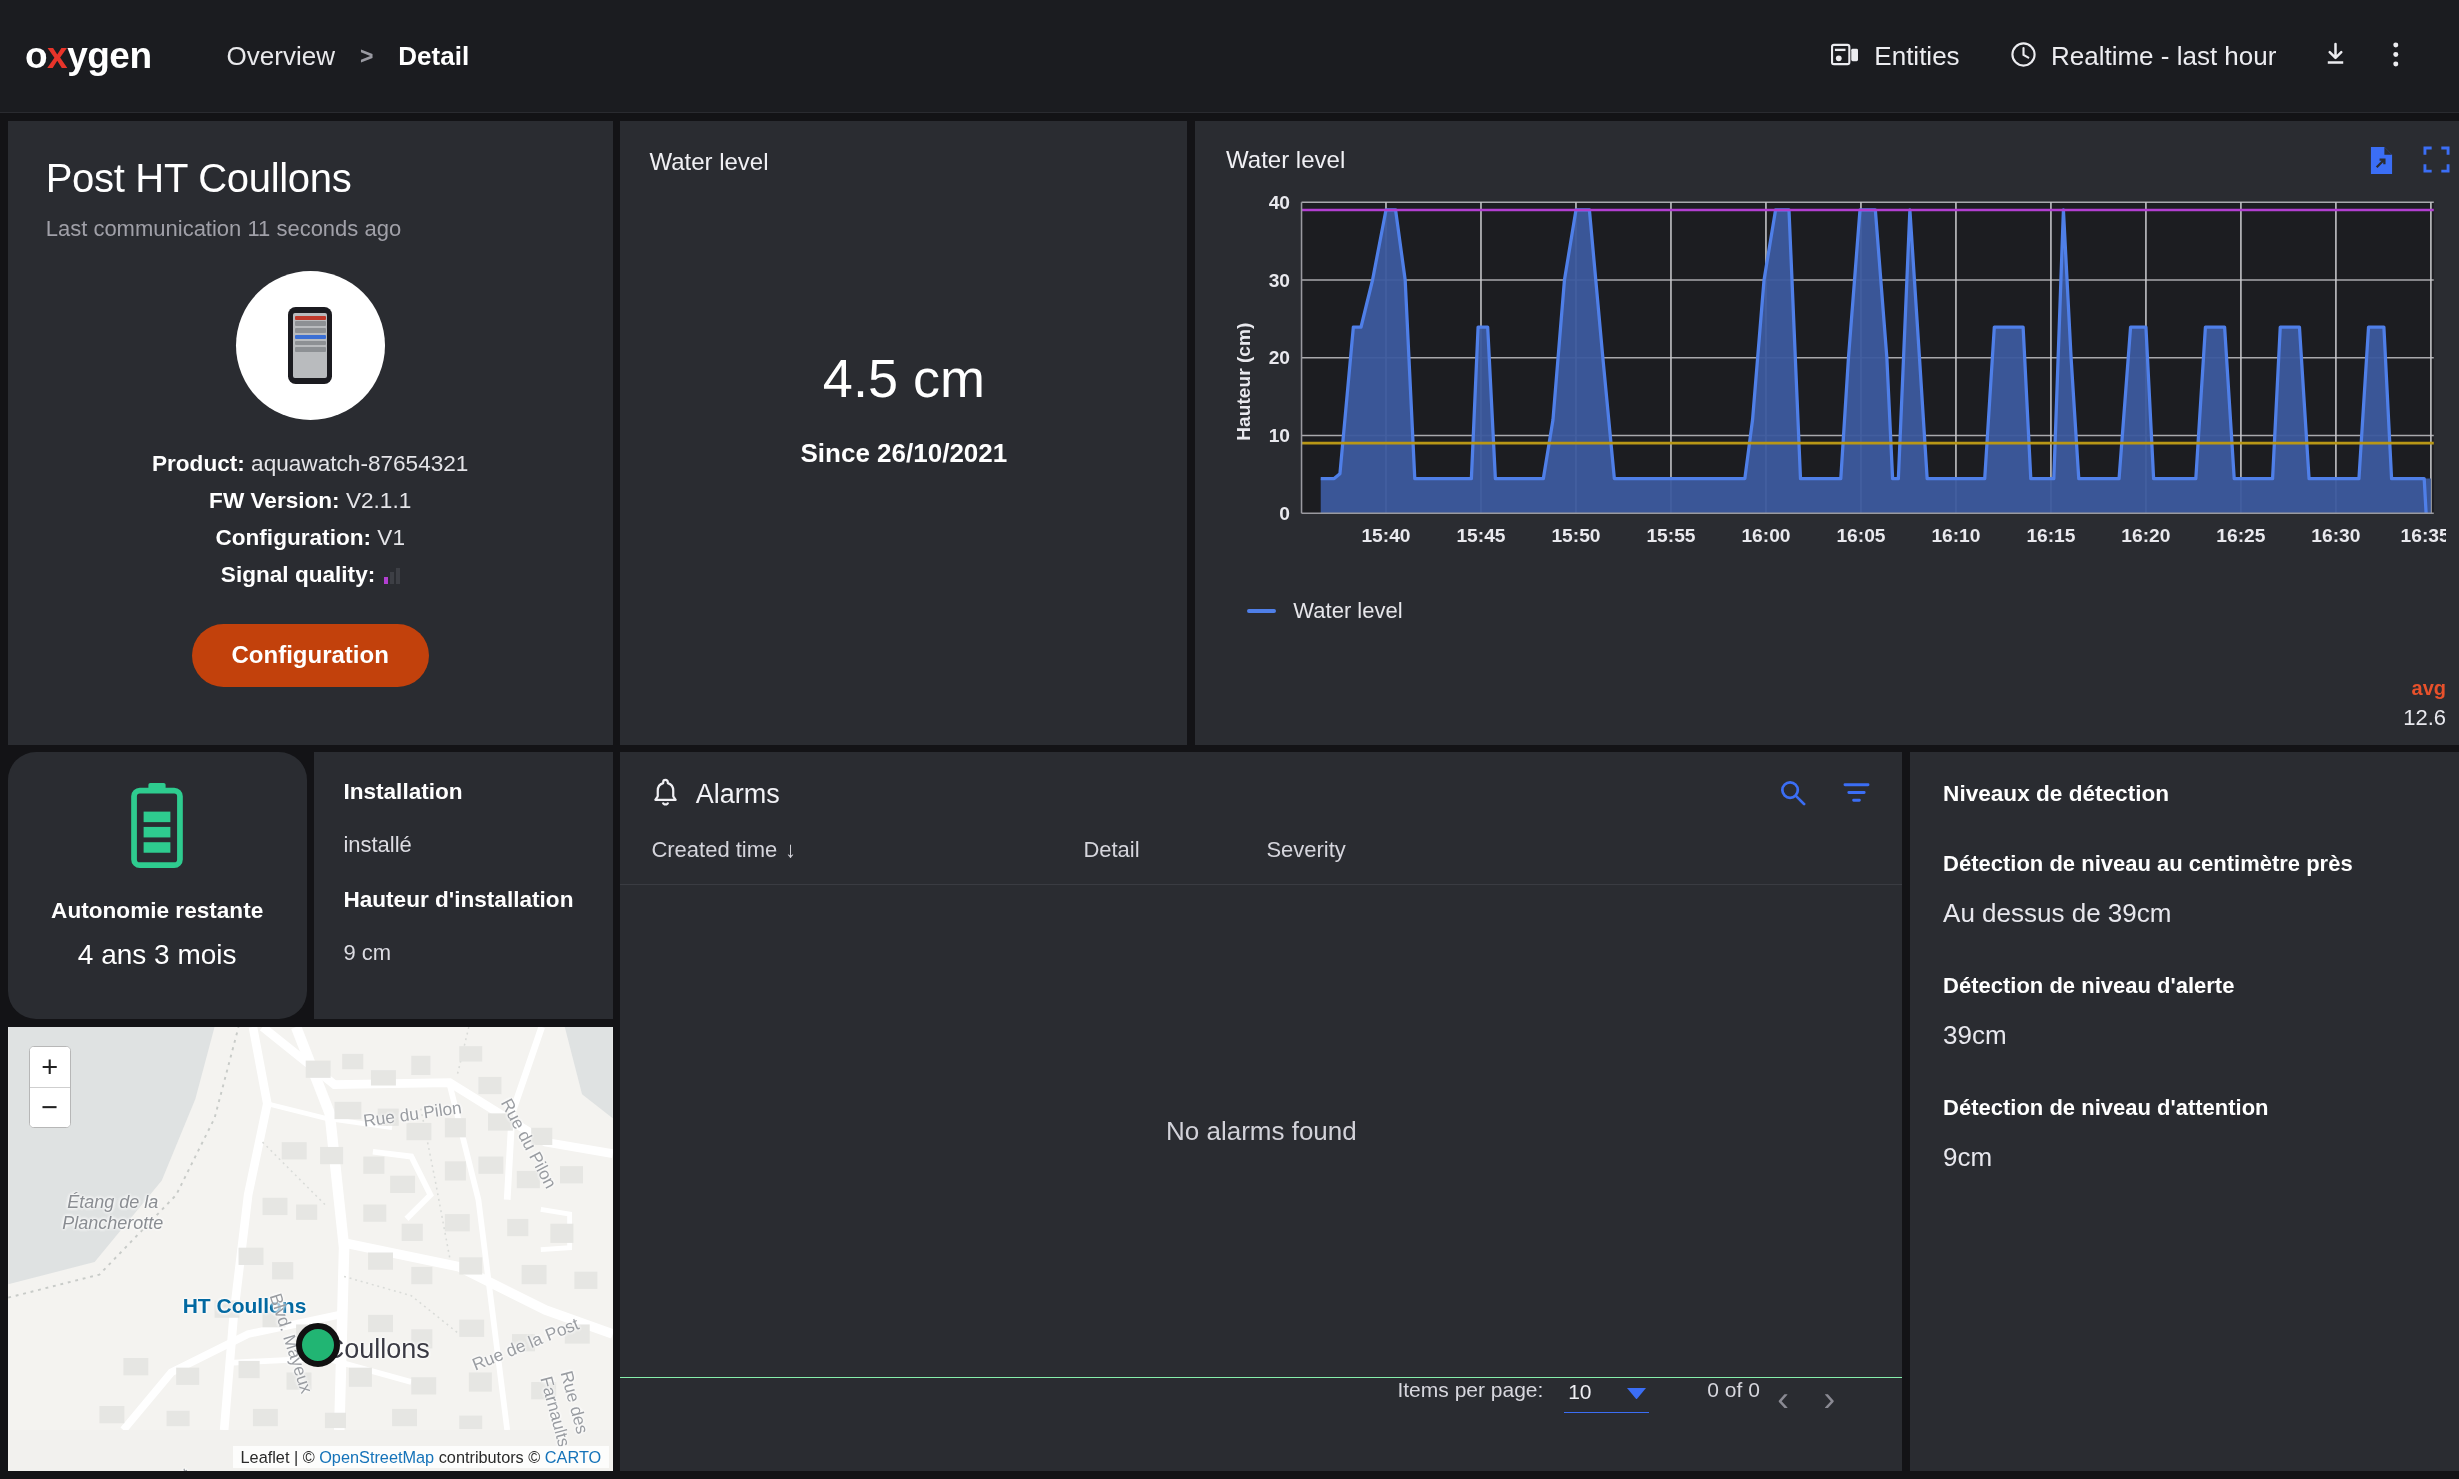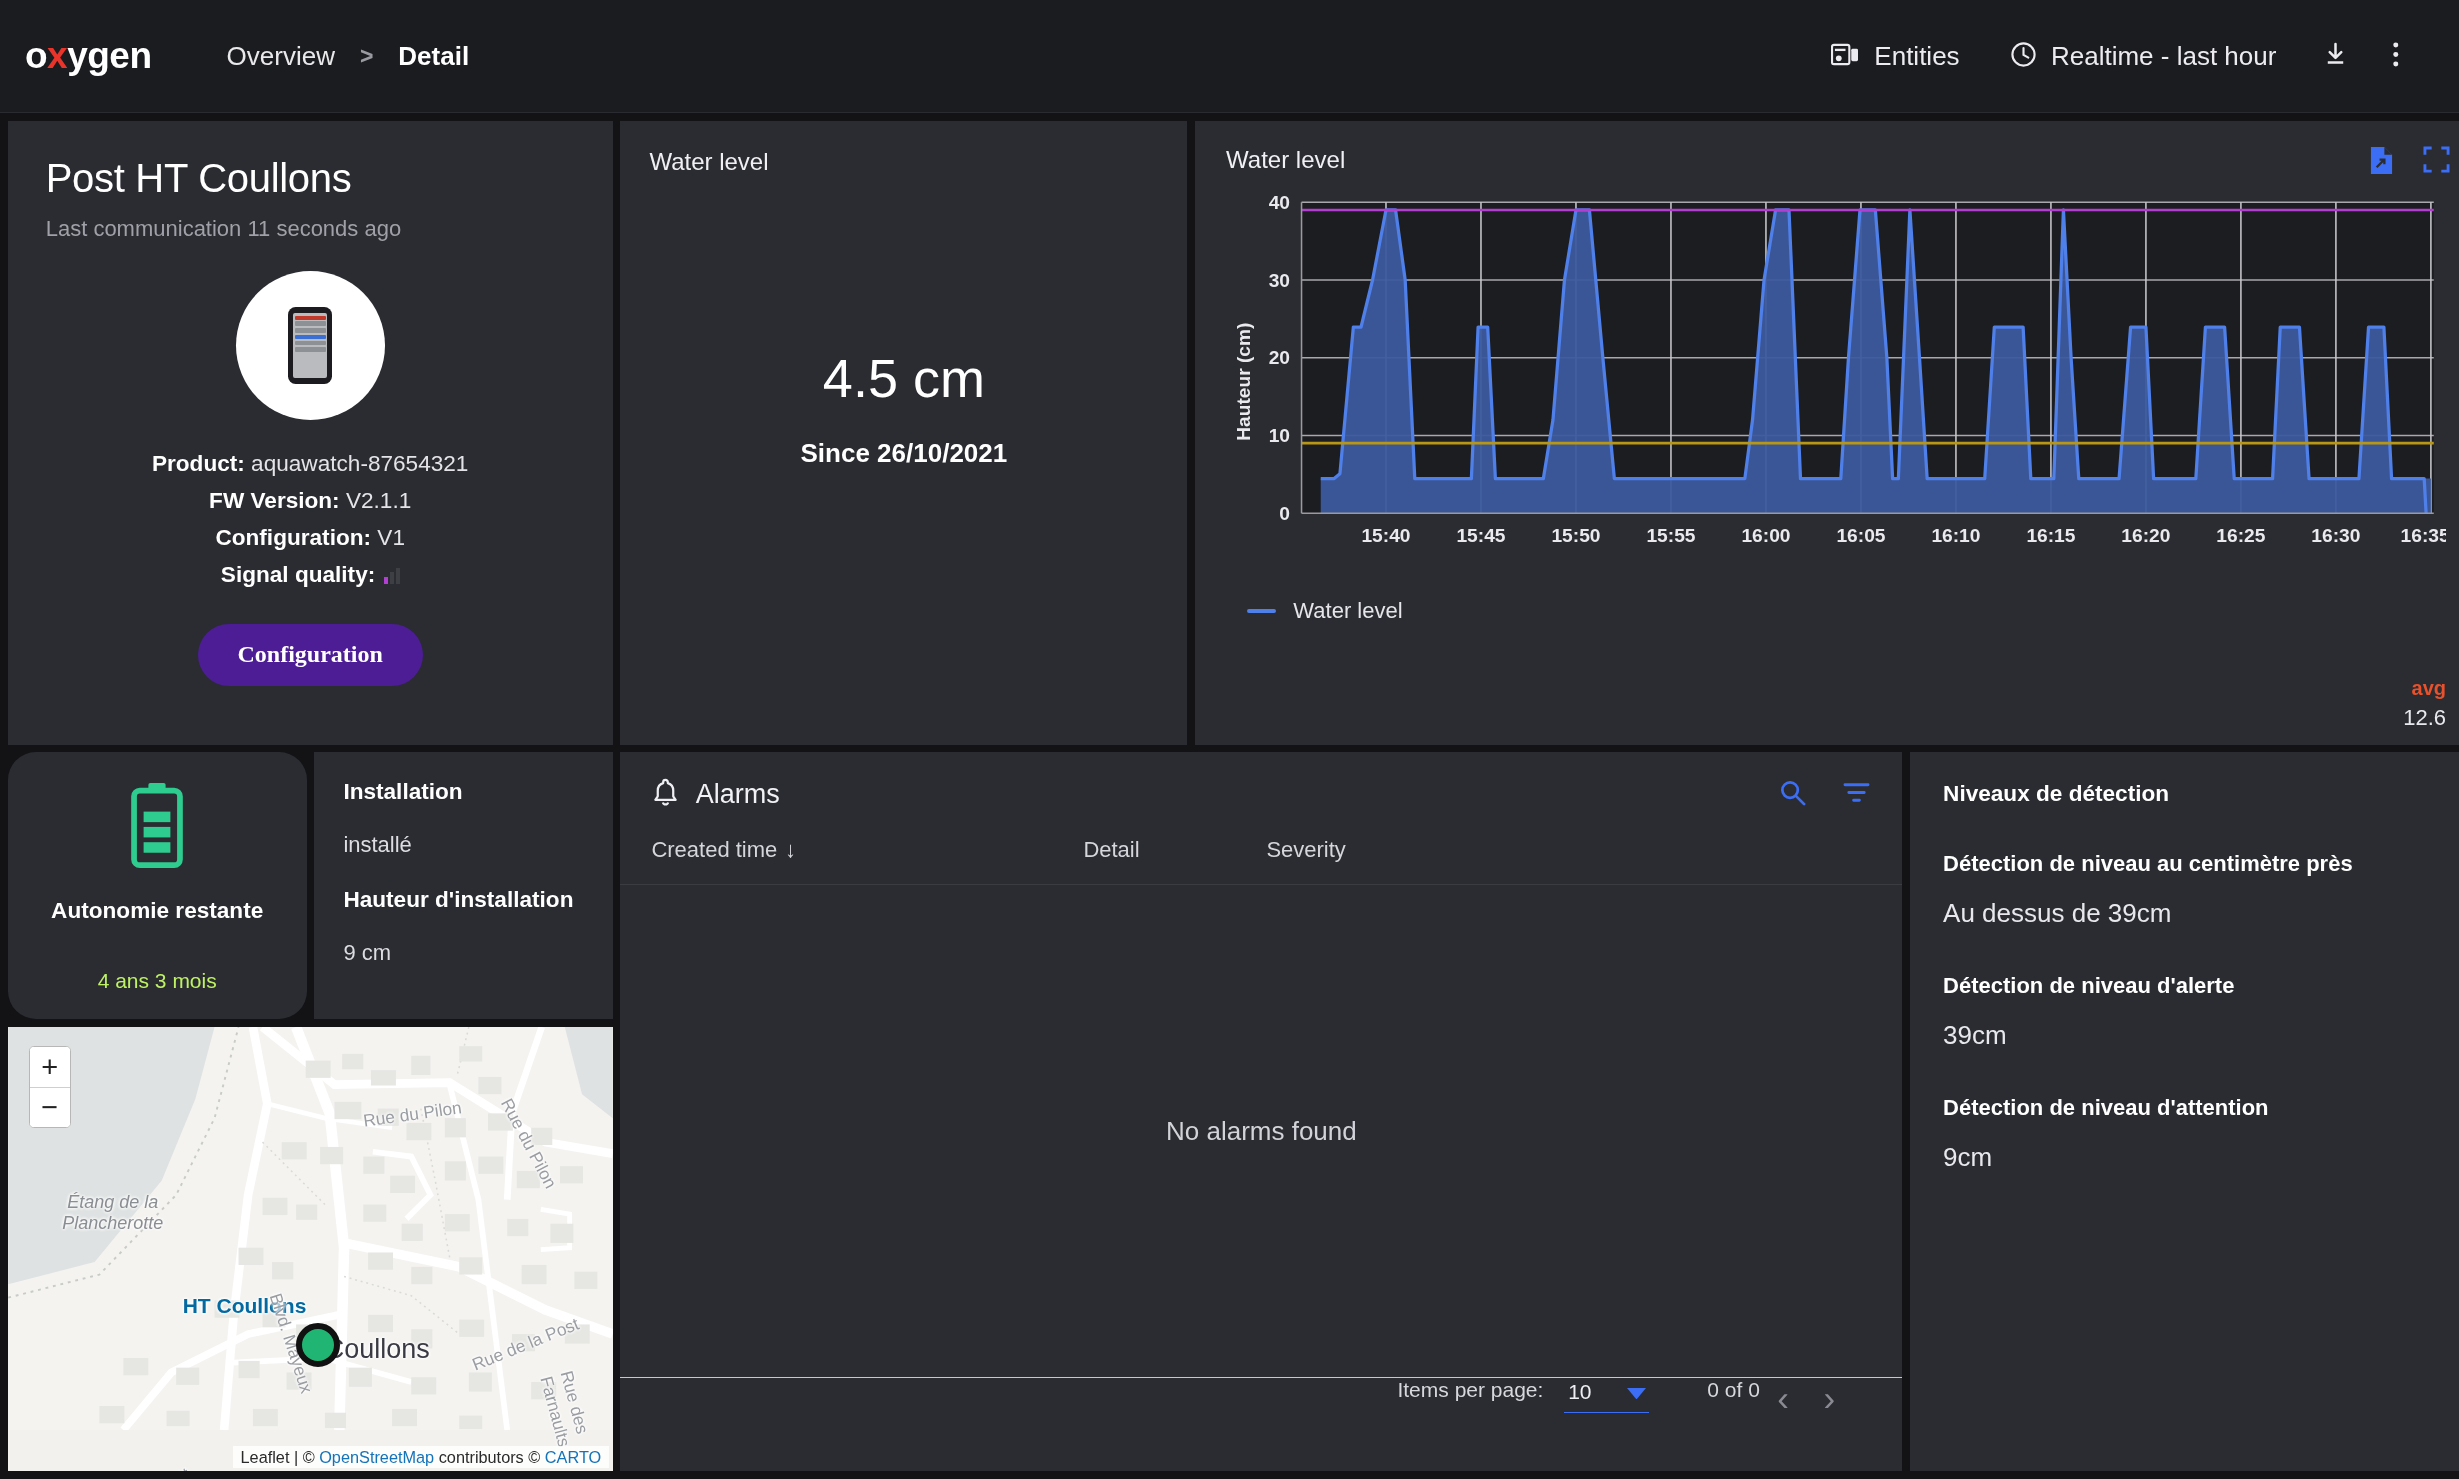--- a/index.html
+++ b/index.html
@@ -52,31 +52,31 @@
   .phone-screen i.red { background:#c0392b; height:3.8px; }
   .phone-screen i.blue { background:#3b6fd4; height:3.8px; }
   .device-meta { text-align: center; margin-top: 25px; }
   .device-meta .row { font-size: 22.6px; line-height: 37px; color: #e4e4e8; }
   .device-meta .row b { font-weight: 700; color: #ffffff; }
   .sigbars { display: inline-flex; align-items: flex-end; gap: 1.9px; height: 16.3px; vertical-align: -1.9px; margin-left: 2.9px; }
   .sigbars i { width: 3.8px; background: #3d3f45; display: block; }
   .sigbars i.on { background: #b23fd1; }
   .cfg-btn {
     display: block; margin: 31px auto 0; border: none; cursor: pointer;
-    background: #4c1d95; color: #fff; font-size: 24px; font-weight: 700;
-    border-radius: 38px; padding: 17.3px 40px; font-family: Liberation Serif, serif;
+    background: #c2410c; color: #fff; font-size: 24px; font-weight: 700;
+    border-radius: 38px; padding: 17.3px 40px; font-family: Liberation Sans, sans-serif;
   }
 
   
   .mini-row { height: 267px; flex: 0 0 267px; display: flex; gap: 7.7px; }
   .battery-card { width: 299px; flex: 0 0 299px; padding: 23px; display: flex;
      flex-direction: column; align-items: center; justify-content: flex-start; border-radius: 28px; }
   .bat-ico { margin-top: 5.8px; }
   .bat-title { font-size: 22.6px; font-weight: 700; margin-top: 25px; }
-  .bat-val { font-size: 21px; color: #bef264; margin-top: 45px; }
+  .bat-val { font-size: 28px; color: #ffffff; margin-top: 15px; }
   .inst-card { flex: 1; padding: 27px 29px; }
   .inst-h { font-size: 22.6px; font-weight: 700; color: #fff; }
   .inst-v { font-size: 22px; color: #dcdce2; margin-top: 27px; }
   .inst-h2 { font-size: 22.6px; font-weight: 700; color: #fff; margin-top: 29px; }
 
   
   .map-card { flex: 1; position: relative; overflow: hidden; background: #f2f1ee; }
   .map-zoom { position: absolute; left: 21px; top: 19px; z-index: 5;
       border-radius: 4.8px; overflow: hidden; border: 1.9px solid #b7b7b7; background:#fff; }
   .map-zoom div { width: 40px; height: 40px; display: flex; align-items: center; justify-content: center;

